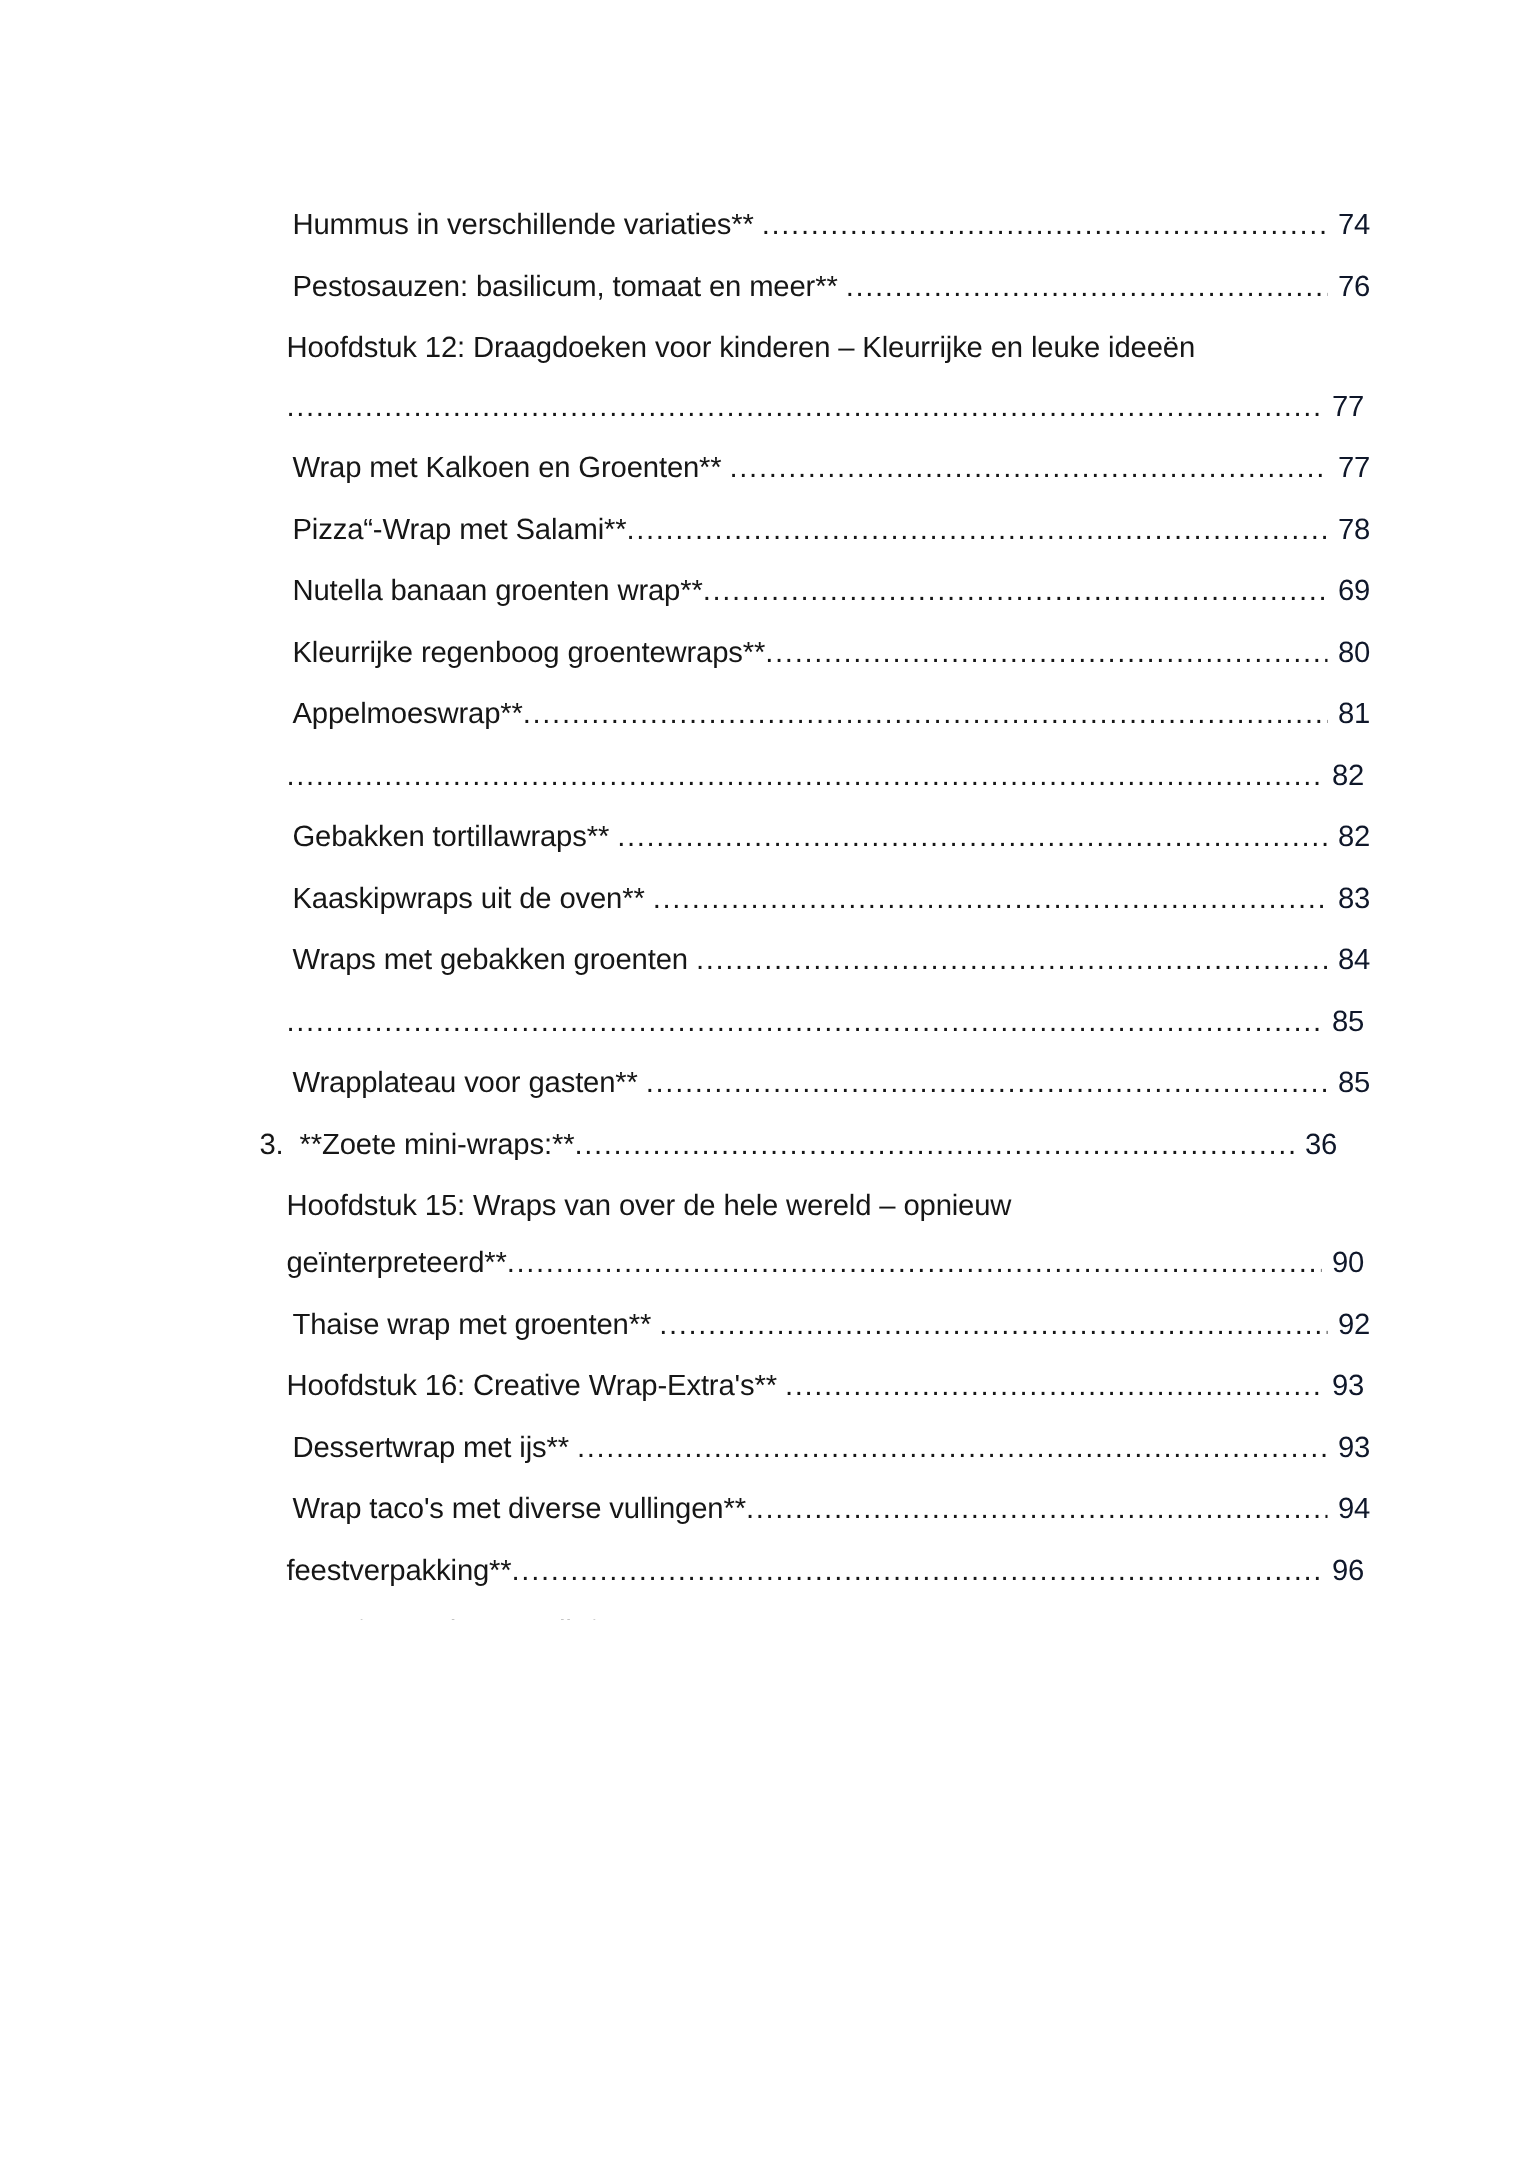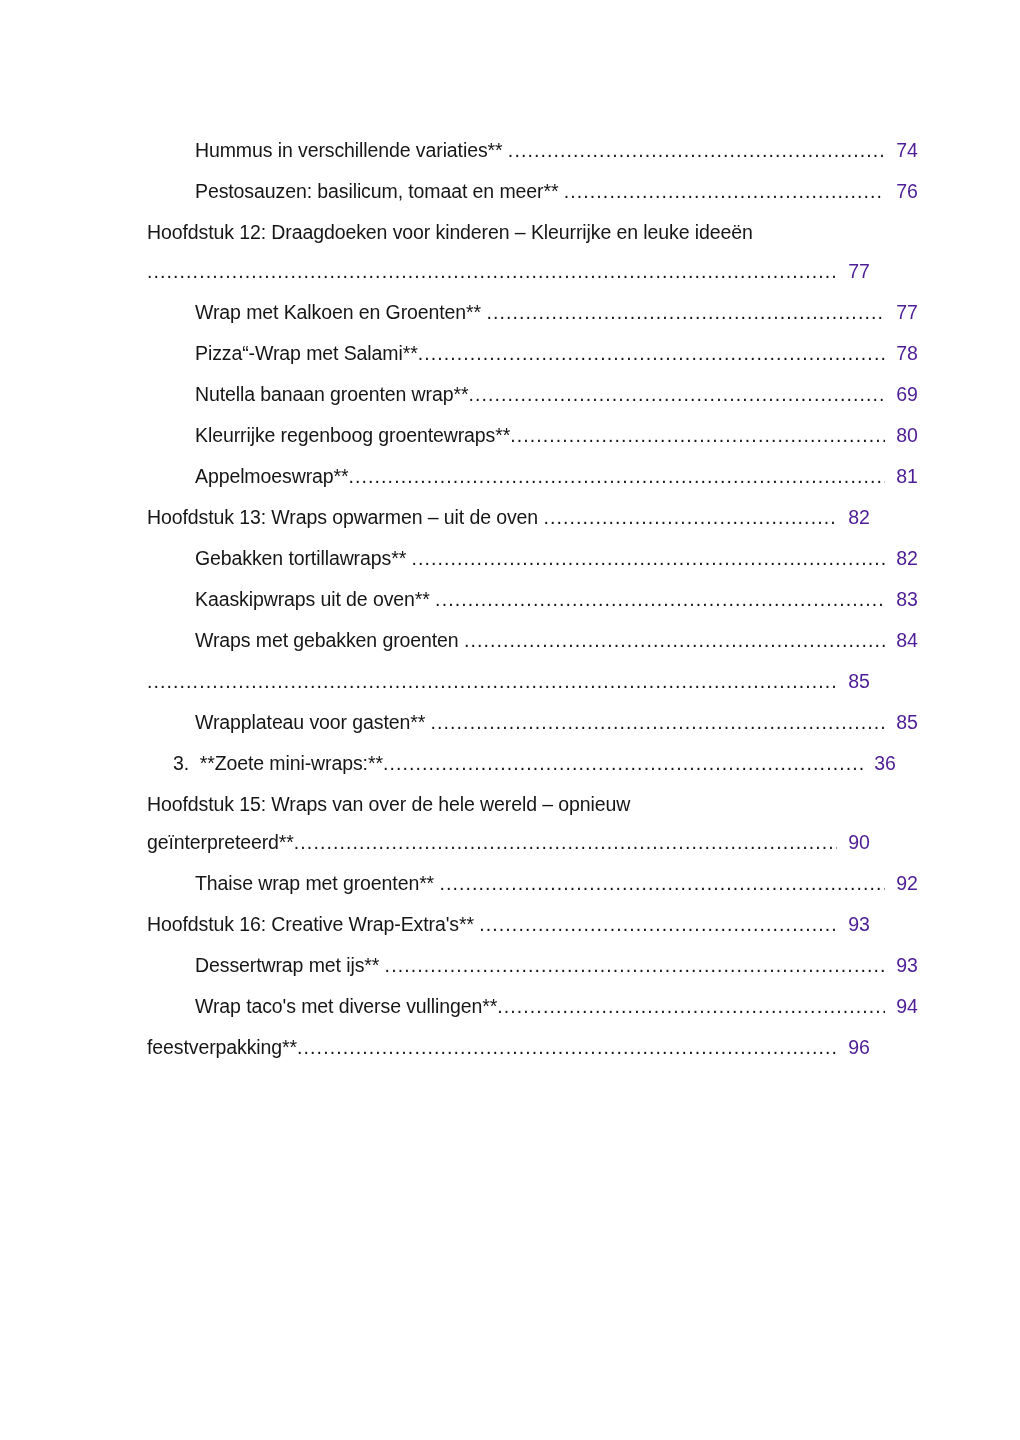--- a/index.html
+++ b/index.html
@@ -54,28 +54,28 @@
     white-space: nowrap;
     margin: 0 0 0 0;
     color: #161616;
     letter-spacing: 1.1px;
     font-size: 19.5px;
     min-width: 10px;
   }
 
   .entry .pageno {
     flex: 0 0 auto;
-    text-align: center;
+    text-align: left;
     min-width: 30px;
     padding-left: 7px;
-    color: #4c1d95;
+    color: #0f172a;
   }
 
   
-  .entry.level-chapter { padding-left: 0px; }
+  .entry.level-chapter { padding-left: 0px; margin-left: 44px; }
   .entry.level-sub     { padding-left: 48px; }
   .entry.level-num     { padding-left: 26px; }
   .entry.level-sub2    { padding-left: 30px; font-style: italic; }
 
   
   .entry.wrap {
     display: block;
     margin-bottom: 21.5px;
   }
   .entry.wrap .line1 {
@@ -146,21 +146,20 @@
         <span class="title">Kleurrijke regenboog groentewraps**</span>
         <span class="leader">............................................................................................................................................................................................................................</span>
         <span class="pageno">80</span>
       </div>
       <div class="entry level-sub">
         <span class="title">Appelmoeswrap**</span>
         <span class="leader">............................................................................................................................................................................................................................</span>
         <span class="pageno">81</span>
       </div>
       <div class="entry level-chapter">
-        <span class="title">Hoofdstuk 13: Wraps opwarmen – uit de oven </span>
         <span class="leader">............................................................................................................................................................................................................................</span>
         <span class="pageno">82</span>
       </div>
       <div class="entry level-sub">
         <span class="title">Gebakken tortillawraps** </span>
         <span class="leader">............................................................................................................................................................................................................................</span>
         <span class="pageno">82</span>
       </div>
       <div class="entry level-sub">
         <span class="title">Kaaskipwraps uit de oven** </span>

